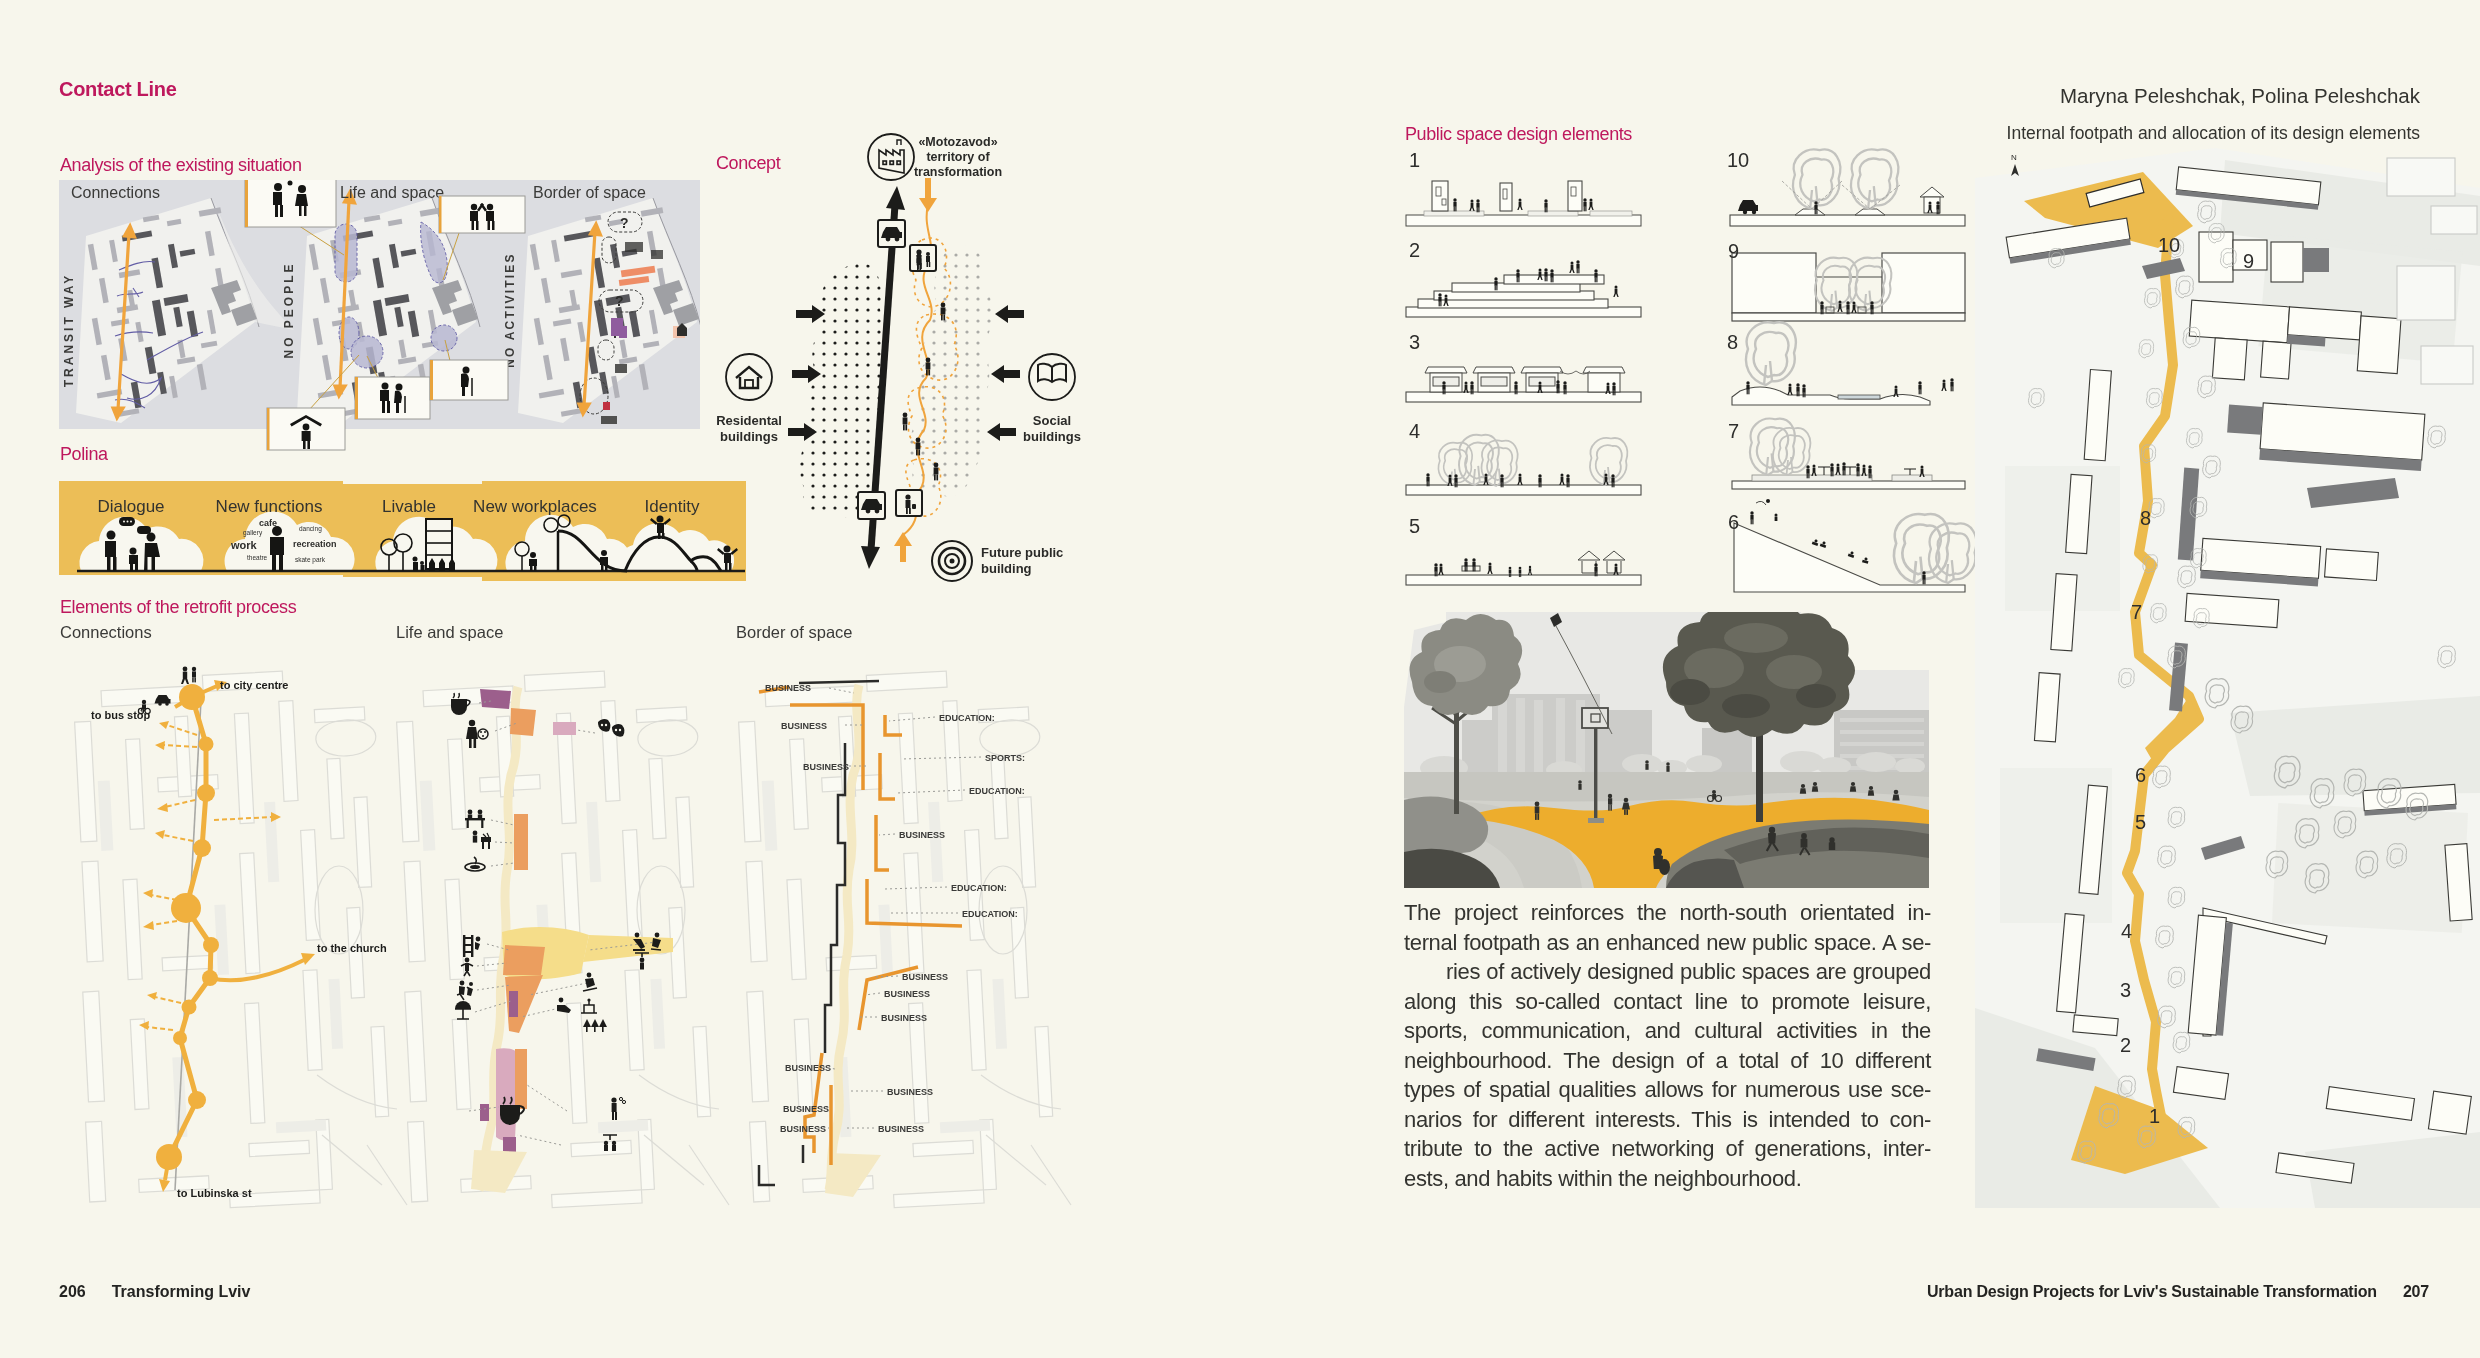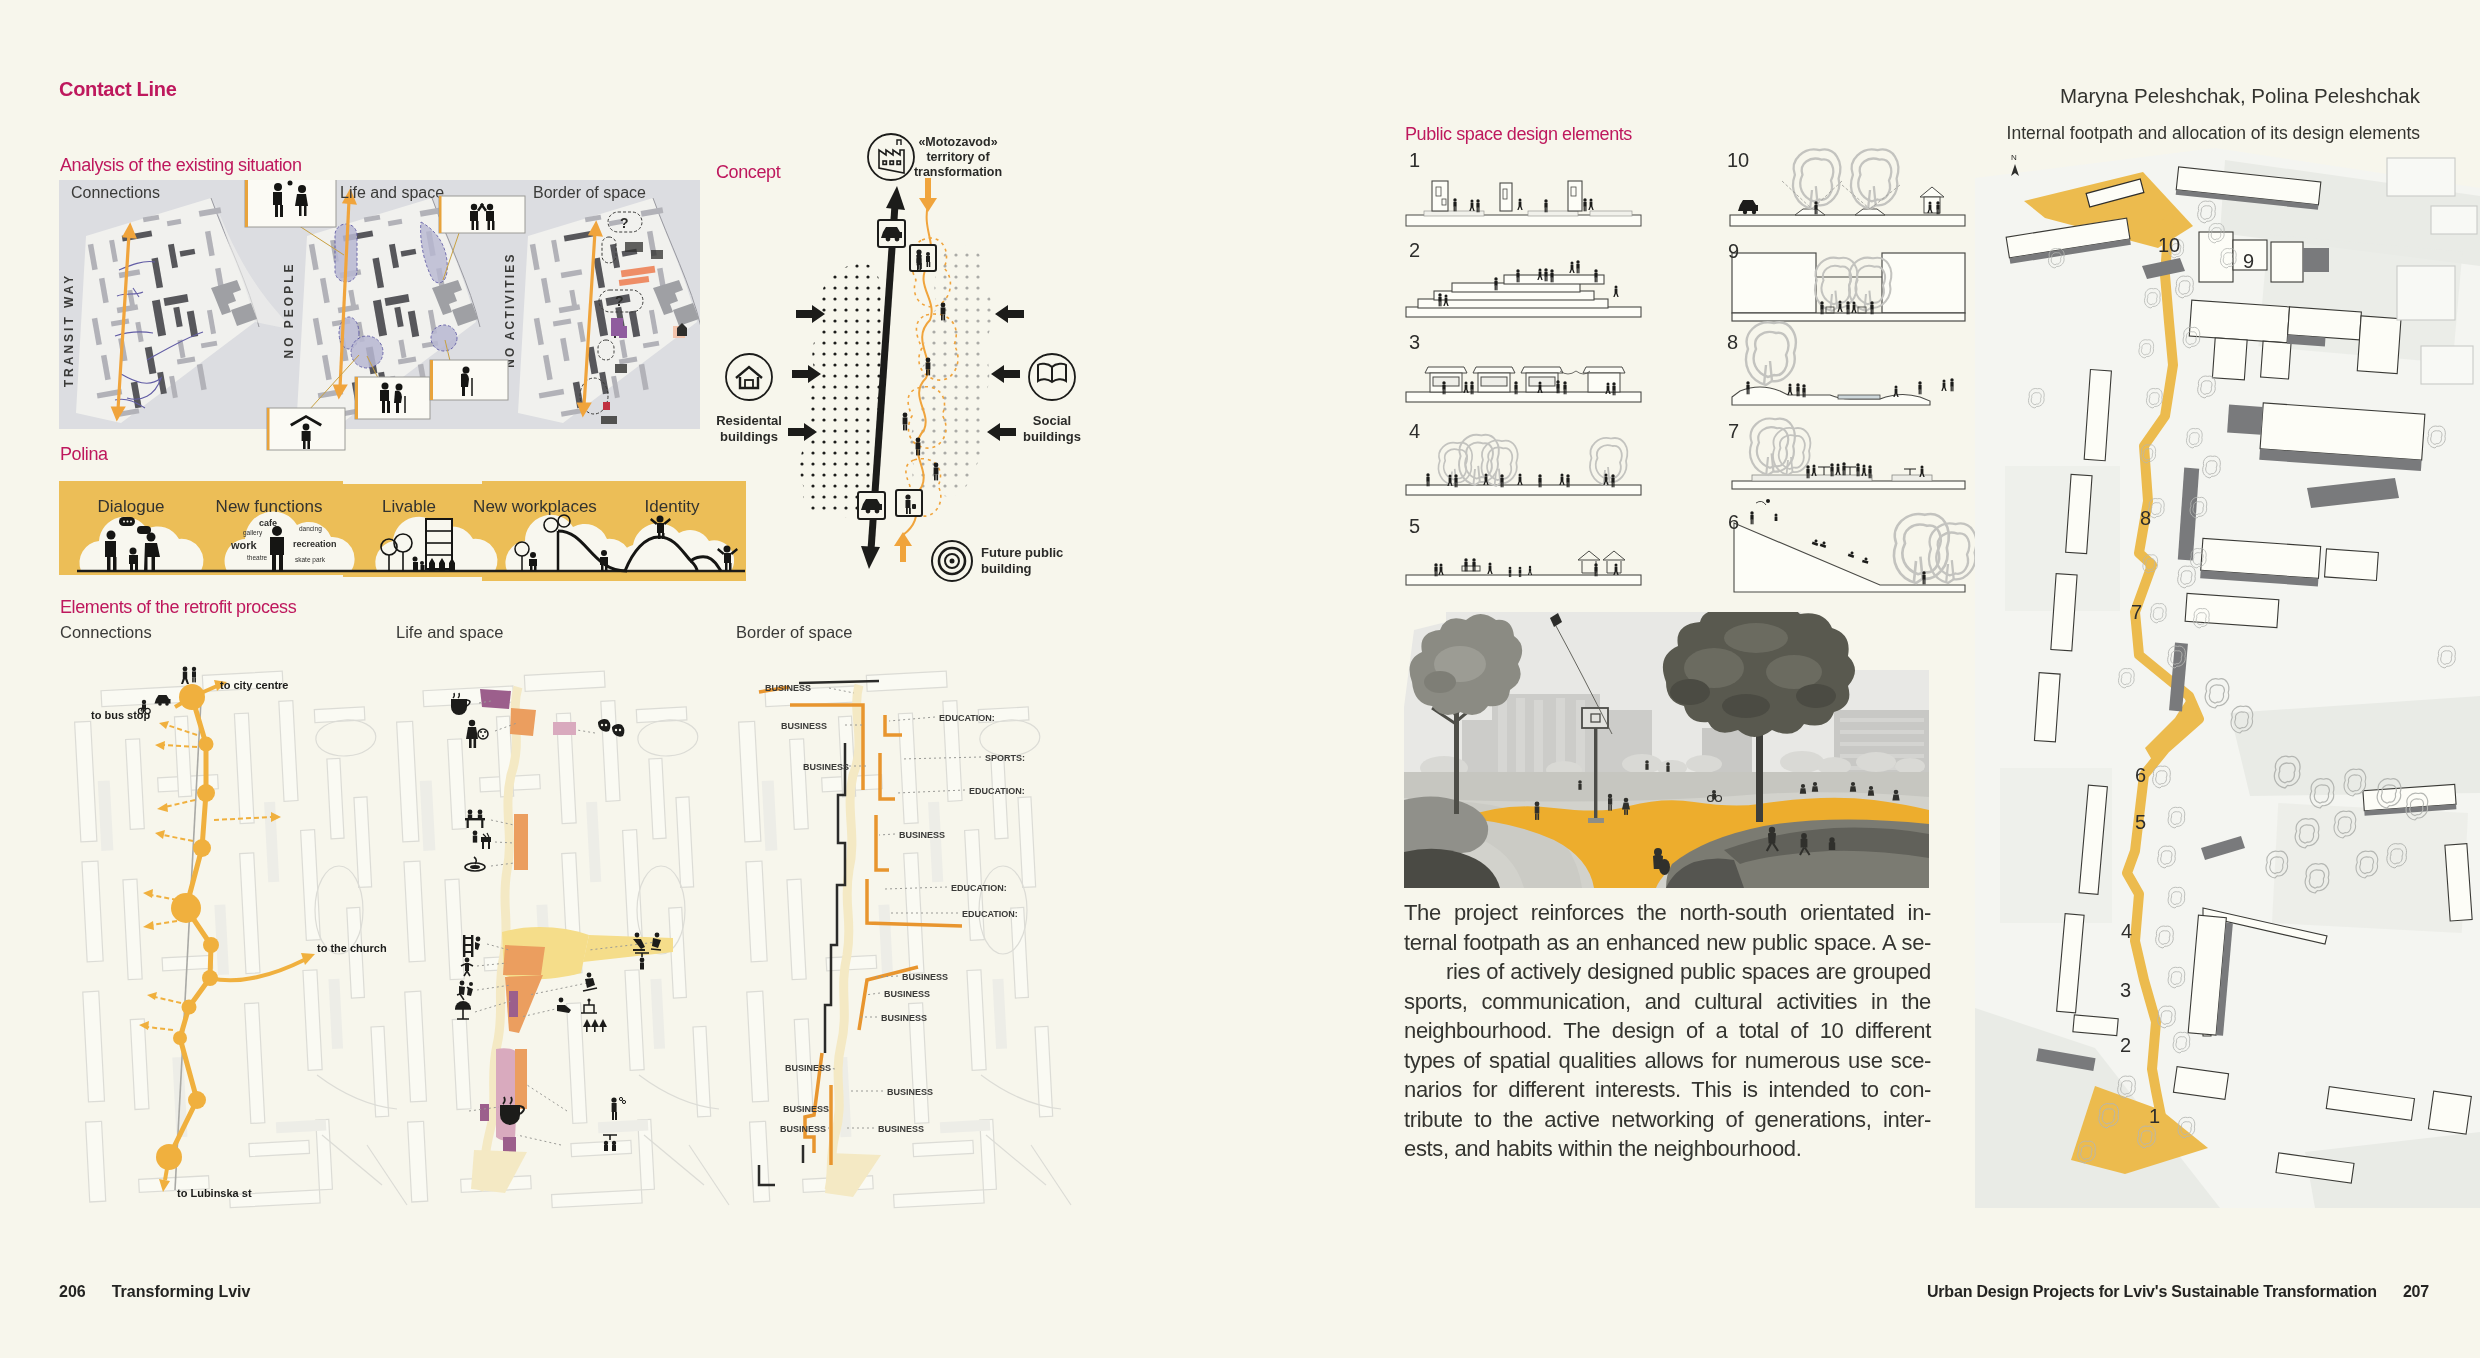--- a/index.html
+++ b/index.html
@@ -387,21 +387,21 @@
 </div>
 
 <div class="abs lbl" style="left:60px;top:597px;">Elements of the retrofit process</div>
 
 <div class="abs" style="left:60px;top:623px;font-size:16.5px;color:#3a3a38;">Connections</div>
 
 <div class="abs" style="left:396px;top:623px;font-size:16.5px;color:#3a3a38;">Life and space</div>
 
 <div class="abs" style="left:736px;top:623px;font-size:16.5px;color:#3a3a38;">Border of space</div>
 
-<div class="abs lbl" style="left:716px;top:162px;">Concept</div>
+<div class="abs lbl" style="left:716px;top:153px;">Concept</div>
 
 <div id="conceptwrap" class="abs" style="left:700px;top:120px;">
 <svg width="420" height="500" viewBox="0 0 420 500">
   <defs>
     <pattern id="dotsB" width="11" height="11" patternUnits="userSpaceOnUse">
       <circle cx="3" cy="3" r="1.6" fill="#1c1c1a"></circle>
     </pattern>
     <pattern id="dotsG" width="11" height="11" patternUnits="userSpaceOnUse">
       <circle cx="3" cy="3" r="1.6" fill="#ababa7"></circle>
     </pattern>
@@ -1396,20 +1396,21 @@
           <ellipse cx="6.5" cy="15" rx="5.5" ry="8"></ellipse>
         </g>
   </g>
 </svg>
 </div>
 
 <div id="para" class="abs" style="left:1404px;top:898px;width:527px;font-size:22px;letter-spacing:-0.35px;line-height:29.55px;color:#343430;">
 <div style="text-align:justify;text-align-last:justify;">The project reinforces the north-south orientated in-</div>
 <div style="text-align:justify;text-align-last:justify;">ternal footpath as an enhanced new public space. A se-</div>
 <div style="text-align:justify;text-align-last:justify;margin-left:42px;">ries of actively designed public spaces are grouped</div>
+<div style="text-align:justify;text-align-last:justify;">along this so-called contact line to promote leisure,</div>
 <div style="text-align:justify;text-align-last:justify;">sports, communication, and cultural activities in the</div>
 <div style="text-align:justify;text-align-last:justify;">neighbourhood. The design of a total of 10 different</div>
 <div style="text-align:justify;text-align-last:justify;">types of spatial qualities allows for numerous use sce-</div>
 <div style="text-align:justify;text-align-last:justify;">narios for different interests. This is intended to con-</div>
 <div style="text-align:justify;text-align-last:justify;">tribute to the active networking of generations, inter-</div>
 <div>ests, and habits within the neighbourhood.</div>
 </div>
 
 <div id="sitewrap" class="abs" style="left:1975px;top:148px;">
 <svg width="505" height="1060" viewBox="0 0 505 1060" font-family="Liberation Sans, sans-serif">

